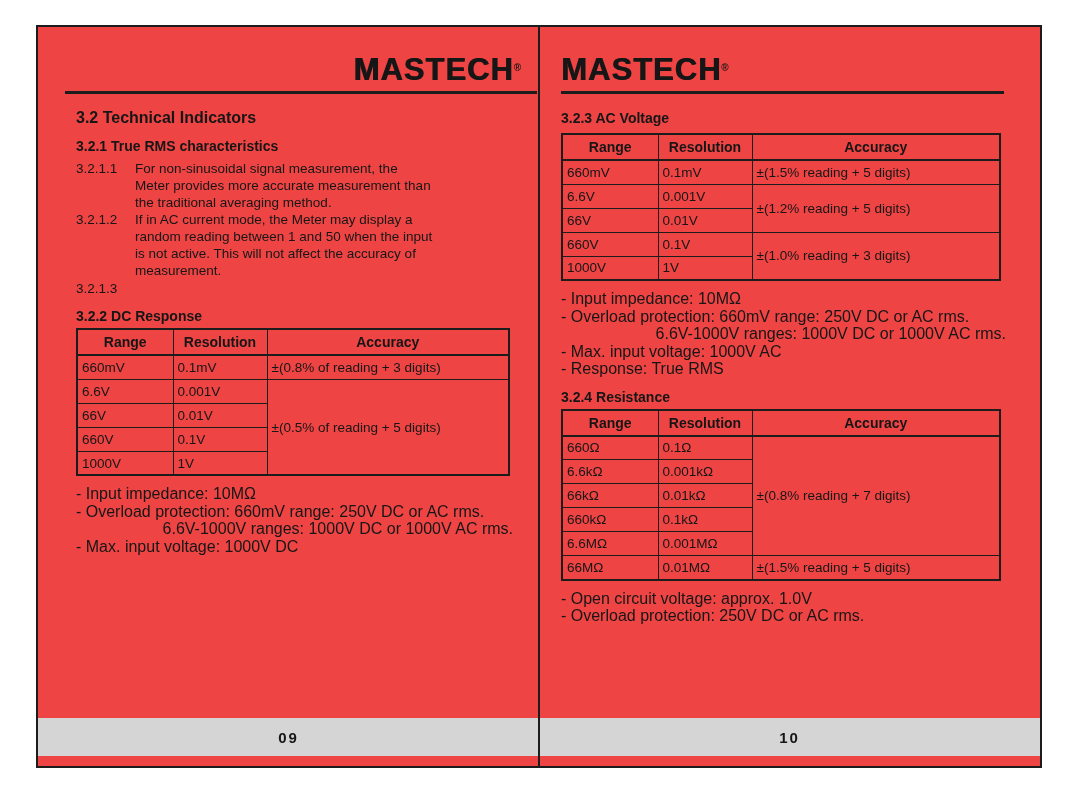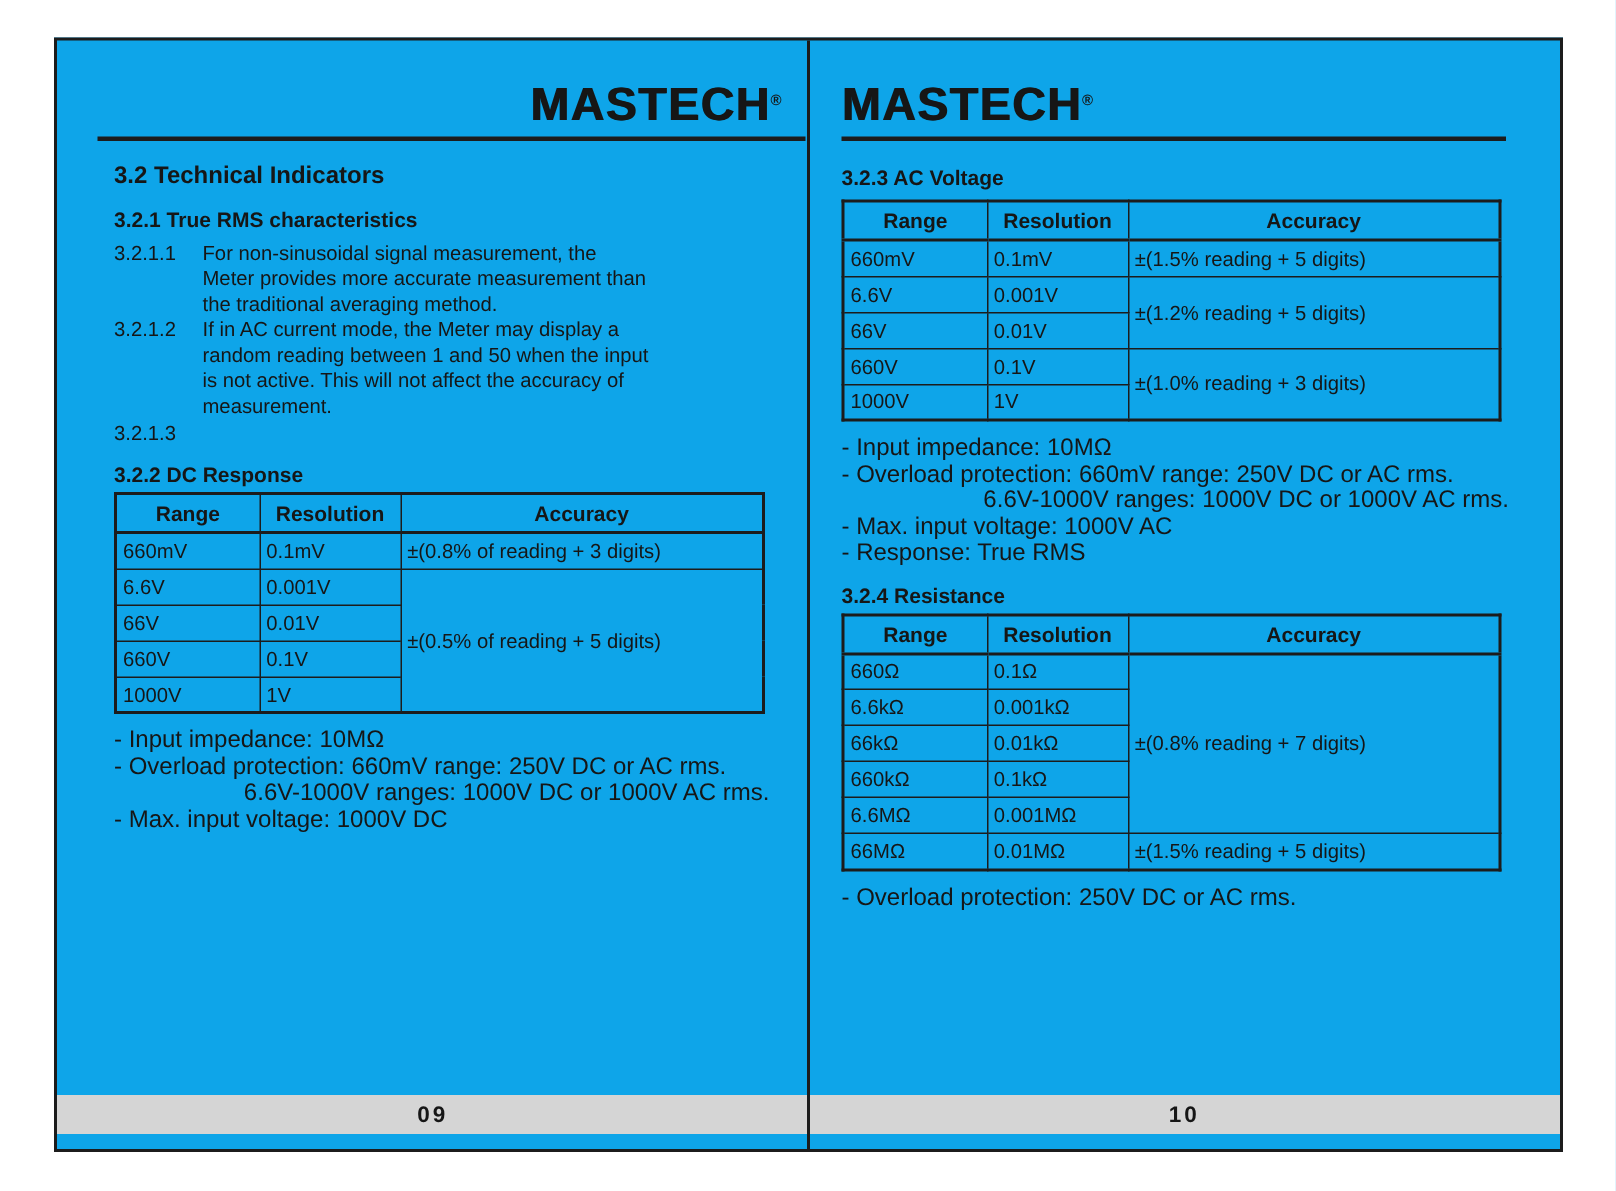--- a/index.html
+++ b/index.html
@@ -7,29 +7,29 @@
   body {
     width:1077px; height:794px;
     font-family:"Liberation Sans","DejaVu Sans",sans-serif;
     color:#161616;
     position:relative;
     overflow:hidden;
   }
   .canvas { position:relative; width:1077px; height:794px; background:#ffffff; }
   .frame {
     position:absolute; left:36px; top:25px; width:1006px; height:743px;
-    border:2px solid #1c1c1c; display:flex; background:#0ea5e9;
+    border:2px solid #1c1c1c; display:flex; background:#ef4444;
   }
   .page { width:50%; position:relative; }
   .divider {
     position:absolute; top:0; bottom:0; left:50%; width:2px; margin-left:-1px;
     background:#1c1c1c; z-index:5;
   }
   .footer {
-    position:absolute; left:0; right:0; bottom:10px; height:26px;
+    position:absolute; left:0; right:0; bottom:10px; height:38px;
     background:#d5d5d5; display:flex; z-index:2;
   }
   .footer .pageno {
     width:50%; display:flex; align-items:center; justify-content:center;
     font-weight:bold; font-size:15px; letter-spacing:2px; color:#161616;
   }
   
   .brand-row { margin-top:26px; height:34px; line-height:34px; white-space:nowrap; }
   .brand-left  { text-align:right; padding-right:18px; }
   .brand-right { text-align:left;  padding-left:22px; }
@@ -245,20 +245,21 @@
             </tr>
             <tr>
               <td>66MΩ</td>
               <td>0.01MΩ</td>
               <td>±(1.5% reading + 5 digits)</td>
             </tr>
           </tbody>
         </table>
 
         <div class="notes-block">
+          <div class="note">- Open circuit voltage: approx. 1.0V</div>
           <div class="note">- Overload protection: 250V DC or AC rms.</div>
         </div>
       </div>
     </section>
 
     <div class="footer">
       <div class="pageno">09</div>
       <div class="pageno">10</div>
     </div>
 

